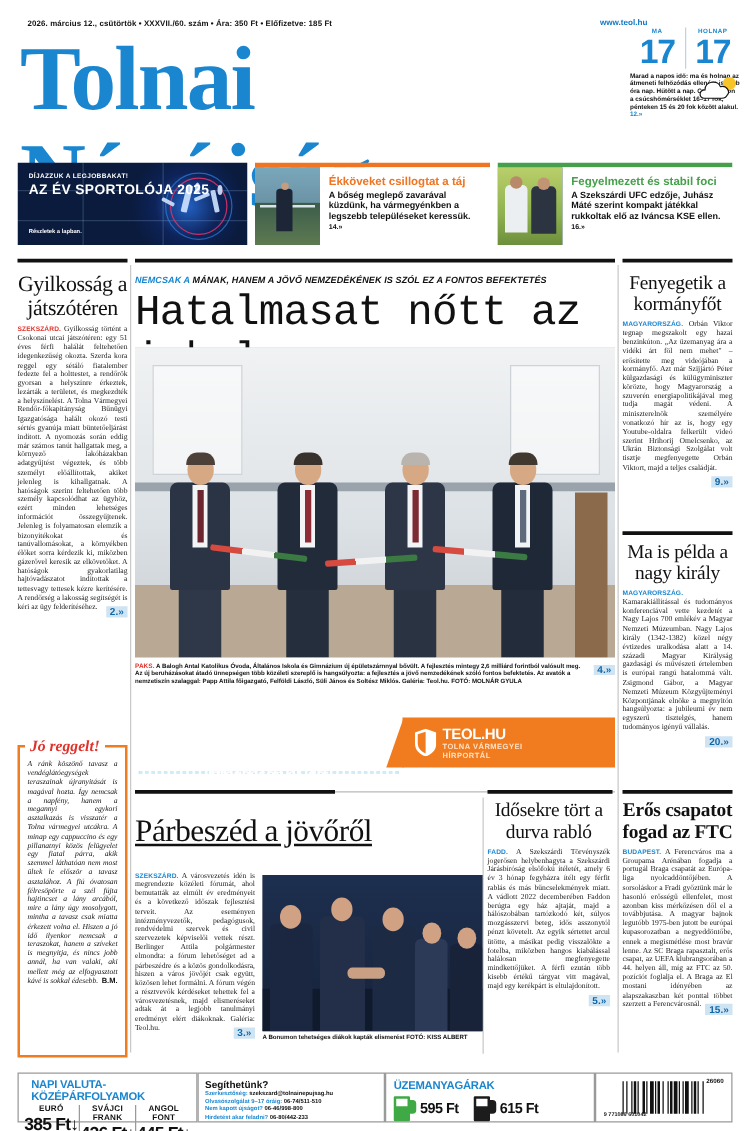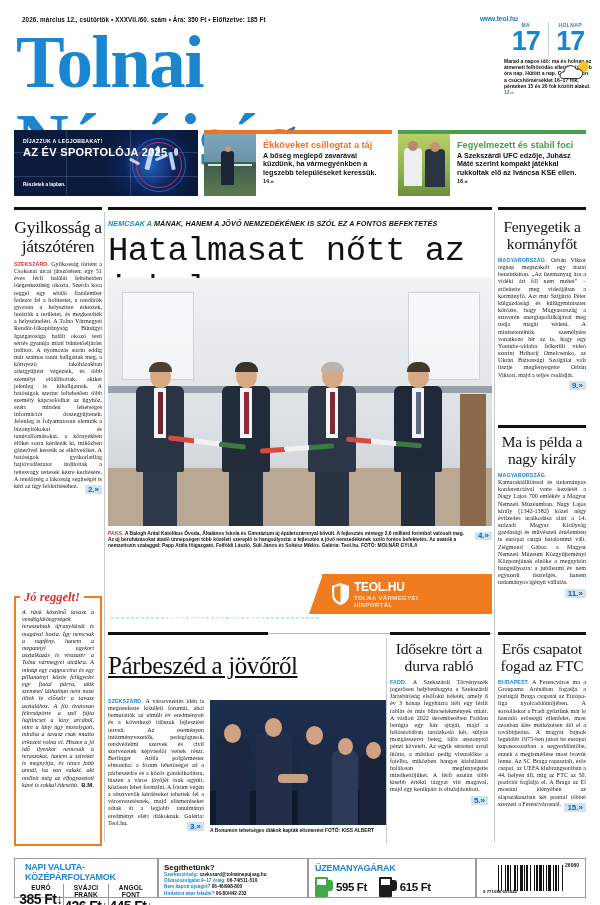--- a/index.html
+++ b/index.html
@@ -351,21 +351,21 @@
     </div>
   </div>
 
   <div class="rule" style="left:498px;top:425px;width:88px;height:2.5px;"></div>
 
   <div class="col-r" style="top:433px;">
     <div class="h-serif r-title">Ma is példa a nagy király</div>
     <div class="body-txt">
       <span class="tag tag-b">MAGYARORSZÁG.</span>
       <span>Kamarakiállítással és tudományos konferenciával vette kezdetét a Nagy Lajos 700 emlékév a Magyar Nemzeti Múzeumban. Nagy Lajos király (1342-1382) közel négy évtizedes uralkodása alatt a 14. századi Magyar Királyság gazdasági és művészeti értelemben is európai rangú hatalommá vált. Zsigmond Gábor, a Magyar Nemzeti Múzeum Közgyűjteményi Központjának elnöke a megnyitón hangsúlyozta: a jubileumi év nem egyszerű tisztelgés, hanem tudományos igényű vállalás.</span>
-      <span class="pgbox">11.»</span>
+      <span class="pgbox">20.»</span>
     </div>
   </div>
 
   <div class="jor">
     <div class="jor-body">
       <span>A ránk köszönő tavasz a vendéglátóegységek teraszainak újranyitását is magával hozta. Így nemcsak a napfény, hanem a megannyi egykori asztalkazás is visszatér a Tolna vármegyei utcákra. A minap egy cappuccino és egy pillanatnyi közös felügyelet egy fiatal párra, akik szemmel láthatóan nem most ültek le először a tavasz asztalához. A fiú óvatosan félresöpörte a szél fújta hajtincset a lány arcából, mire a lány úgy mosolygott, mintha a tavasz csak miatta érkezett volna el. Hiszen a jó idő ilyenkor nemcsak a teraszokat, hanem a szíveket is megnyitja, és nincs jobb annál, ha van valaki, aki mellett még az elfogyasztott kávé is sokkal édesebb.</span>
       <span class="jor-sign">B.M.</span>
     </div>
   </div>
   <div class="jor-title">Jó reggelt!</div>
@@ -429,21 +429,21 @@
   <div style="position:absolute;left:390px;top:640px;width:98px;">
     <div class="h-serif r-title" style="font-size:15.5px;line-height:17px;">Idősekre tört a durva rabló</div>
     <div class="body-txt">
       <span class="tag tag-b">FADD.</span>
       <span>A Szekszárdi Törvényszék jogerősen helybenhagyta a Szekszárdi Járásbíróság elsőfokú ítéletét, amely 6 év 3 hónap fegyházra ítélt egy férfit rablás és más bűncselekmények miatt. A vádlott 2022 decemberében Faddon berúgta egy ház ajtaját, majd a hálószobában tartózkodó két, súlyos mozgásszervi beteg, idős asszonytól pénzt követelt. Az egyik sértettet arcul ütötte, a másikat pedig visszalökte a fotelba, miközben hangos kiabálással halálosan megfenyegette mindkettőjüket. A férfi ezután több kisebb értékű tárgyat vitt magával, majd egy kerékpárt is eltulajdonított.</span>
       <span class="pgbox">5.»</span>
     </div>
   </div>
 
   <div style="position:absolute;left:498px;top:640px;width:88px;">
-    <div class="h-serif r-title" style="font-size:15.5px;line-height:17px;">Erős csapatot fogad az FTC</div>
+    <div class="h-serif r-title" style="font-size:15.5px;line-height:17px;font-weight:bold;">Erős csapatot fogad az FTC</div>
     <div class="body-txt">
       <span class="tag tag-b">BUDAPEST.</span>
       <span>A Ferencváros ma a Groupama Arénában fogadja a portugál Braga csapatát az Európa-liga nyolcaddöntőjében. A sorsoláskor a Fradi győztünk már le hasonló erősségű ellenfelet, most azonban kiss mérkőzésen dől el a továbbjutása. A magyar bajnok legutóbb 1975-ben jutott be európai kupasorozatban a negyeddöntőbe, ennek a megismétlése most bravúr lenne. Az SC Braga rapasztalt, erős csapat, az UEFA klubrangsorában a 44. helyen áll, míg az FTC az 50. pozíciót foglalja el. A Braga az El mostani idényében az alapszakaszban két ponttal többet szerzett a Ferencvárosnál.</span>
       <span class="pgbox">15.»</span>
     </div>
   </div>
 
   <div class="botbar">
 
     <div class="bb cur" style="flex:1;padding:3px 4px 0;box-sizing:border-box;display:block;">

